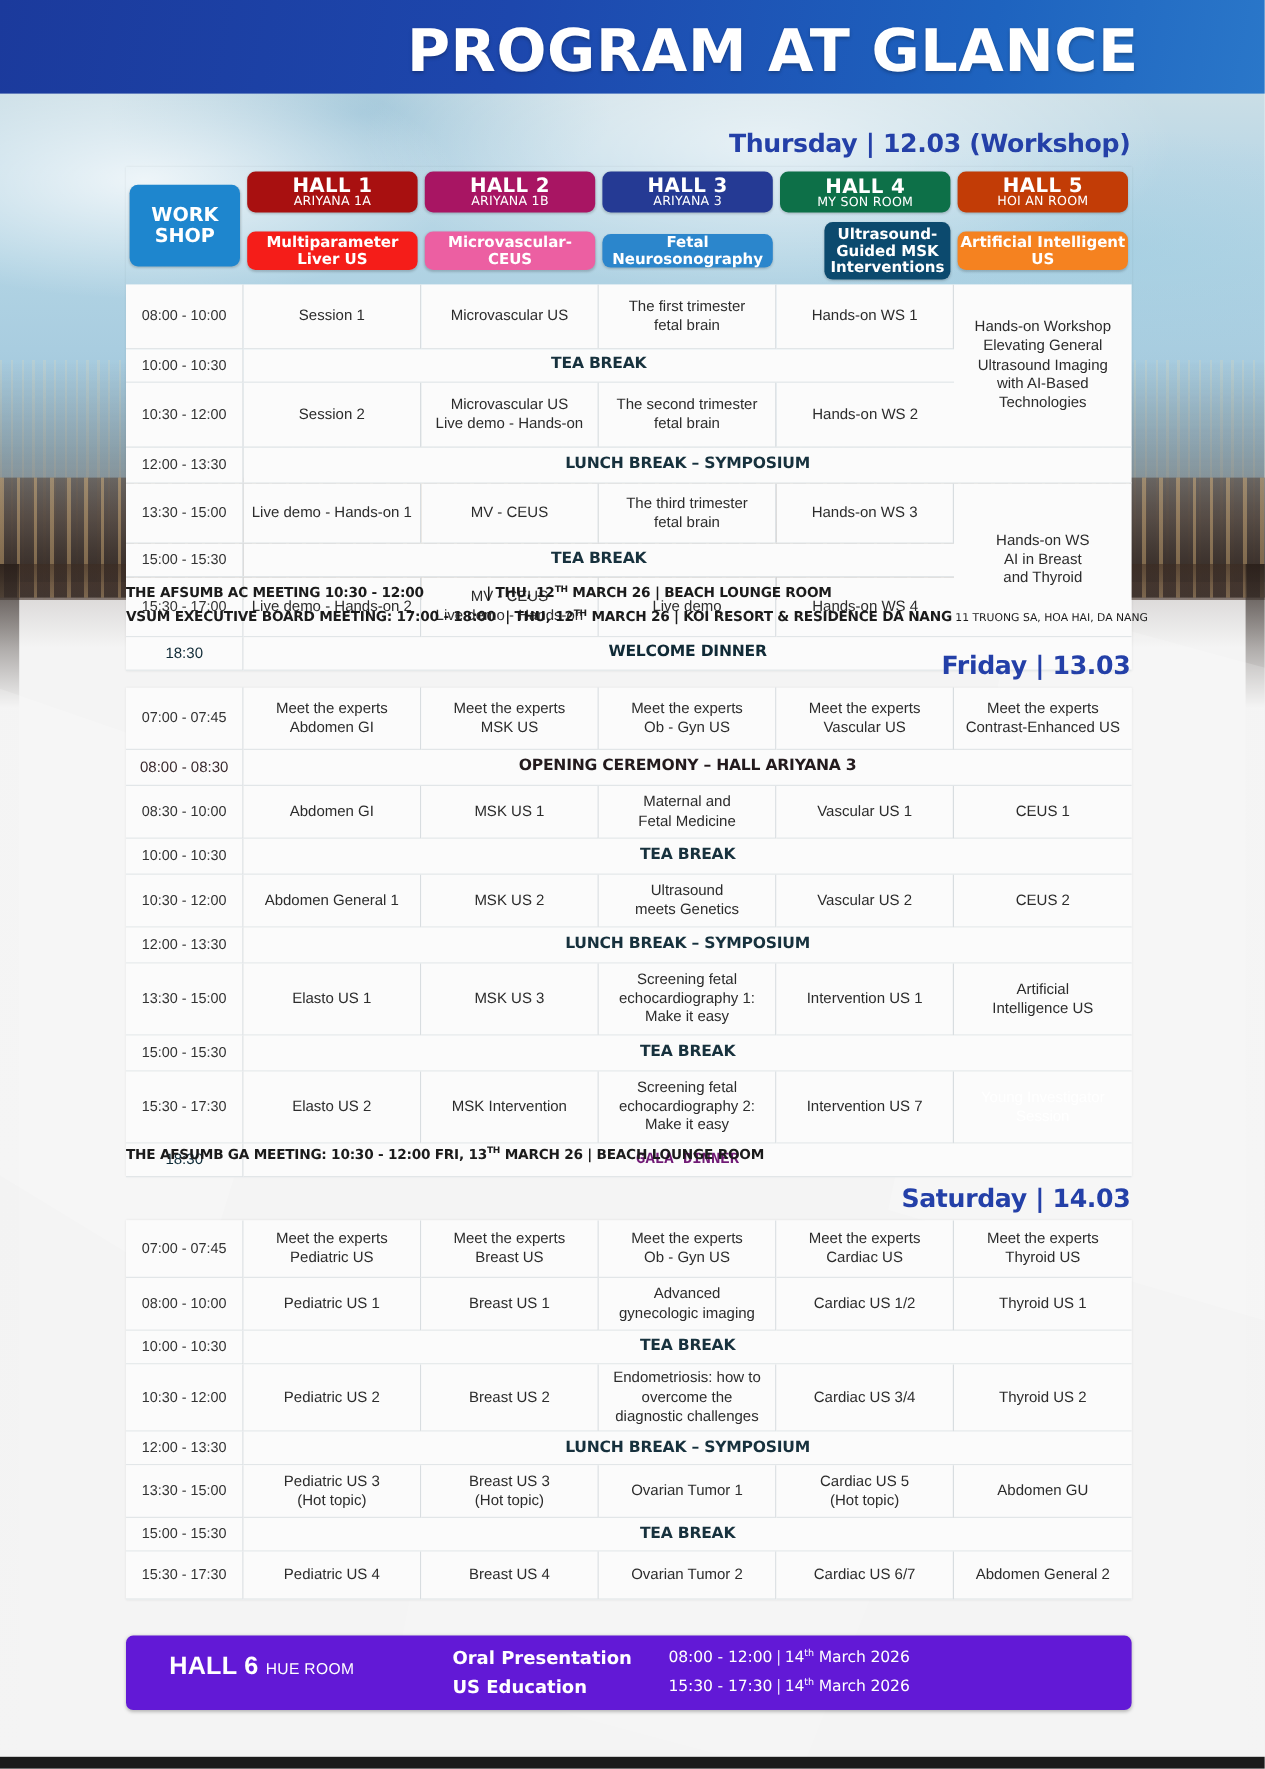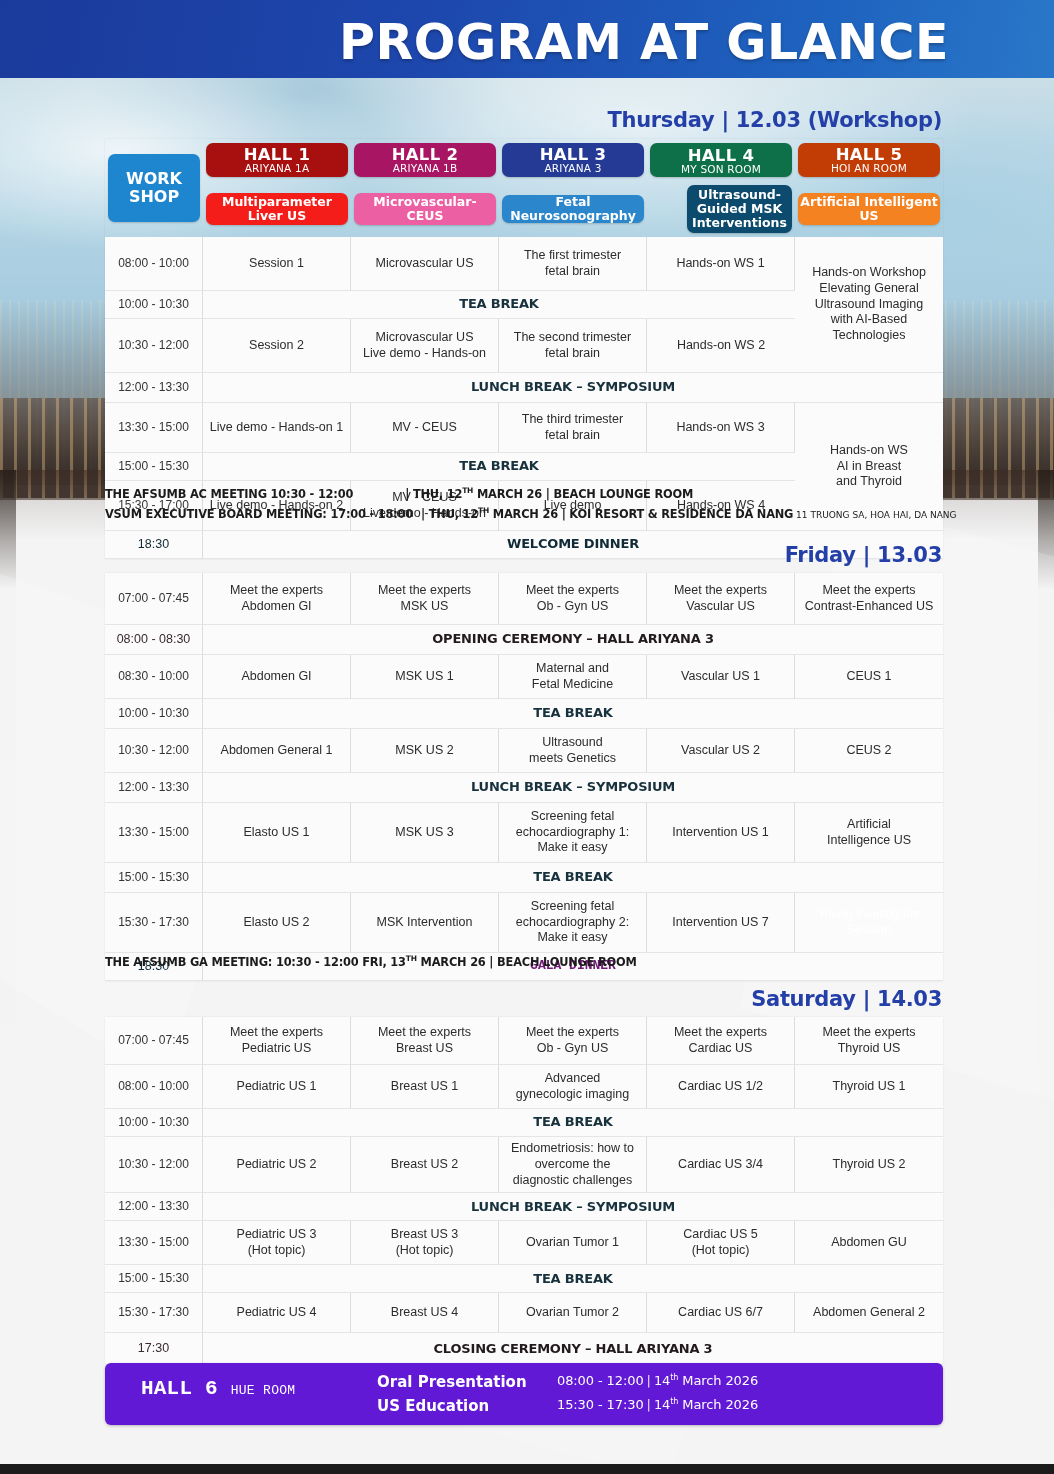--- a/index.html
+++ b/index.html
@@ -150,21 +150,21 @@
   .note .thin { font-weight:normal; font-size:9px; letter-spacing:0; }
   .note sup { font-size:7.5px; vertical-align:super; }
 
   
   .hall6 {
     position:absolute; left:105px; top:1363px; width:838px; height:62px;
     background:#6219d6; border-radius:6px; color:#fff;
     box-shadow:0 1px 3px rgba(0,0,0,.25);
   }
   .hall6 .h6left { position:absolute; left:36px; top:14px;
-    font-family:Liberation Mono, monospace; font-size:21px; font-weight:bold; letter-spacing:.2px;}
+    font-family:Liberation Sans, sans-serif; font-size:21px; font-weight:bold; letter-spacing:.2px;}
   .hall6 .h6left .room { font-size:13px; font-weight:normal; letter-spacing:.3px; }
   .hall6 .rowL { position:absolute; left:272px; font-family:"DejaVu Sans", sans-serif;
     font-size:15px; font-weight:bold; }
   .hall6 .rowR { position:absolute; left:452px; font-family:"DejaVu Sans", sans-serif;
     font-size:13px; font-weight:normal; letter-spacing:-.1px;}
   .hall6 .r1 { top:10px; } .hall6 .r2 { top:34px; }
   .hall6 sup { font-size:8px; vertical-align:super; }
   .sep { opacity:.85; padding:0 3px; }
 </style>
 </head>
@@ -445,24 +445,20 @@
           <td class="tea last" colspan="5">TEA BREAK</td>
         </tr>
         <tr style="height: 40px;">
           <td class="timecell">15:30 - 17:30</td>
           <td>Pediatric US 4</td>
           <td>Breast US 4</td>
           <td>Ovarian Tumor 2</td>
           <td>Cardiac US 6/7</td>
           <td class="last">Abdomen General 2</td>
         </tr>
-        <tr style="height: 32px;">
-          <td class="pinkrow-time">17:30</td>
-          <td class="pinkrow last" colspan="5">CLOSING CEREMONY – HALL ARIYANA 3</td>
-        </tr>
       </tbody>
   </table>
 
   <div class="hall6">
     <div class="h6left">
       <span>HALL 6</span>
       <span class="room">HUE ROOM</span>
     </div>
     <div class="rowL r1">Oral Presentation</div>
     <div class="rowR r1"><span>08:00 - 12:00</span><span class="sep">|</span><span>14</span><sup>th</sup><span> March 2026</span></div>

